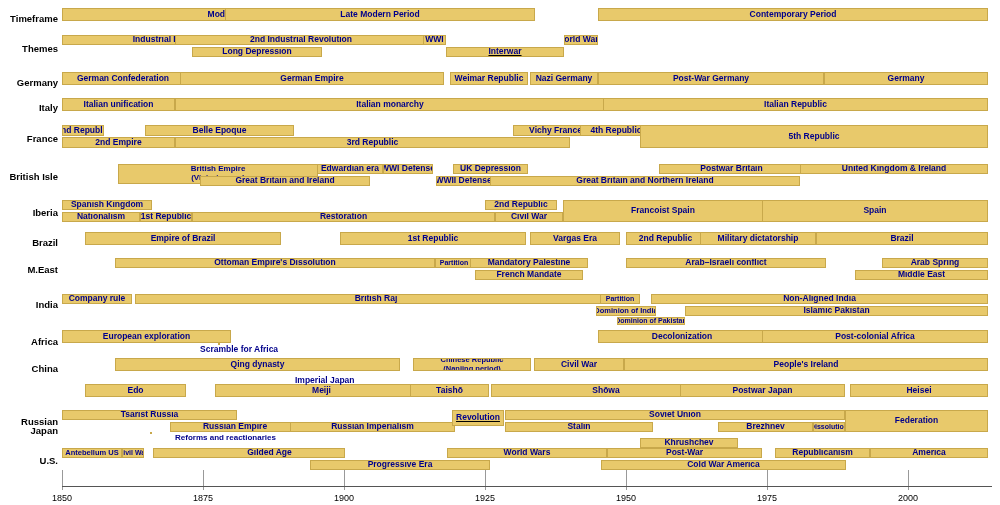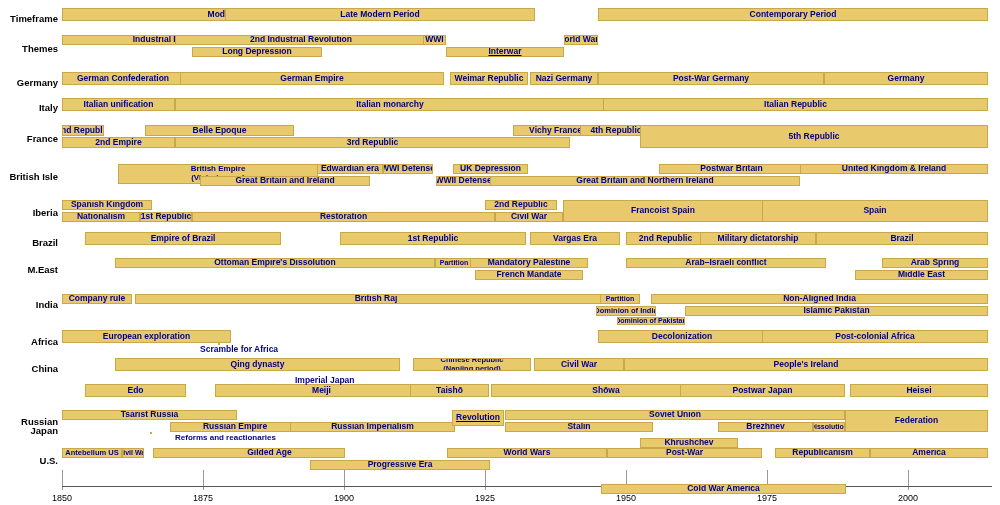--- a/index.html
+++ b/index.html
@@ -468,21 +468,21 @@
   </div>
 
   <div class="bar" style="left:447px; top:448px; width:160px; height:10px;">
     <span>World Wars</span>
   </div>
 
   <div class="bar" style="left:607px; top:448px; width=160px; height:10px; width:155px;">
     <span>Post-War</span>
   </div>
 
-  <div class="bar" style="left:601px; top:460px; width:245px; height:10px;margin-top:24px;">
+  <div class="bar" style="left:601px; top:460px; width:245px; height:10px;">
     <span>Cold War America</span>
   </div>
 
   <div class="bar" style="left:775px; top:448px; width:95px; height:10px;">
     <span>Republicanism</span>
   </div>
 
   <div class="bar" style="left:870px; top:448px; width:118px; height:10px;">
     <span>America</span>
   </div>

